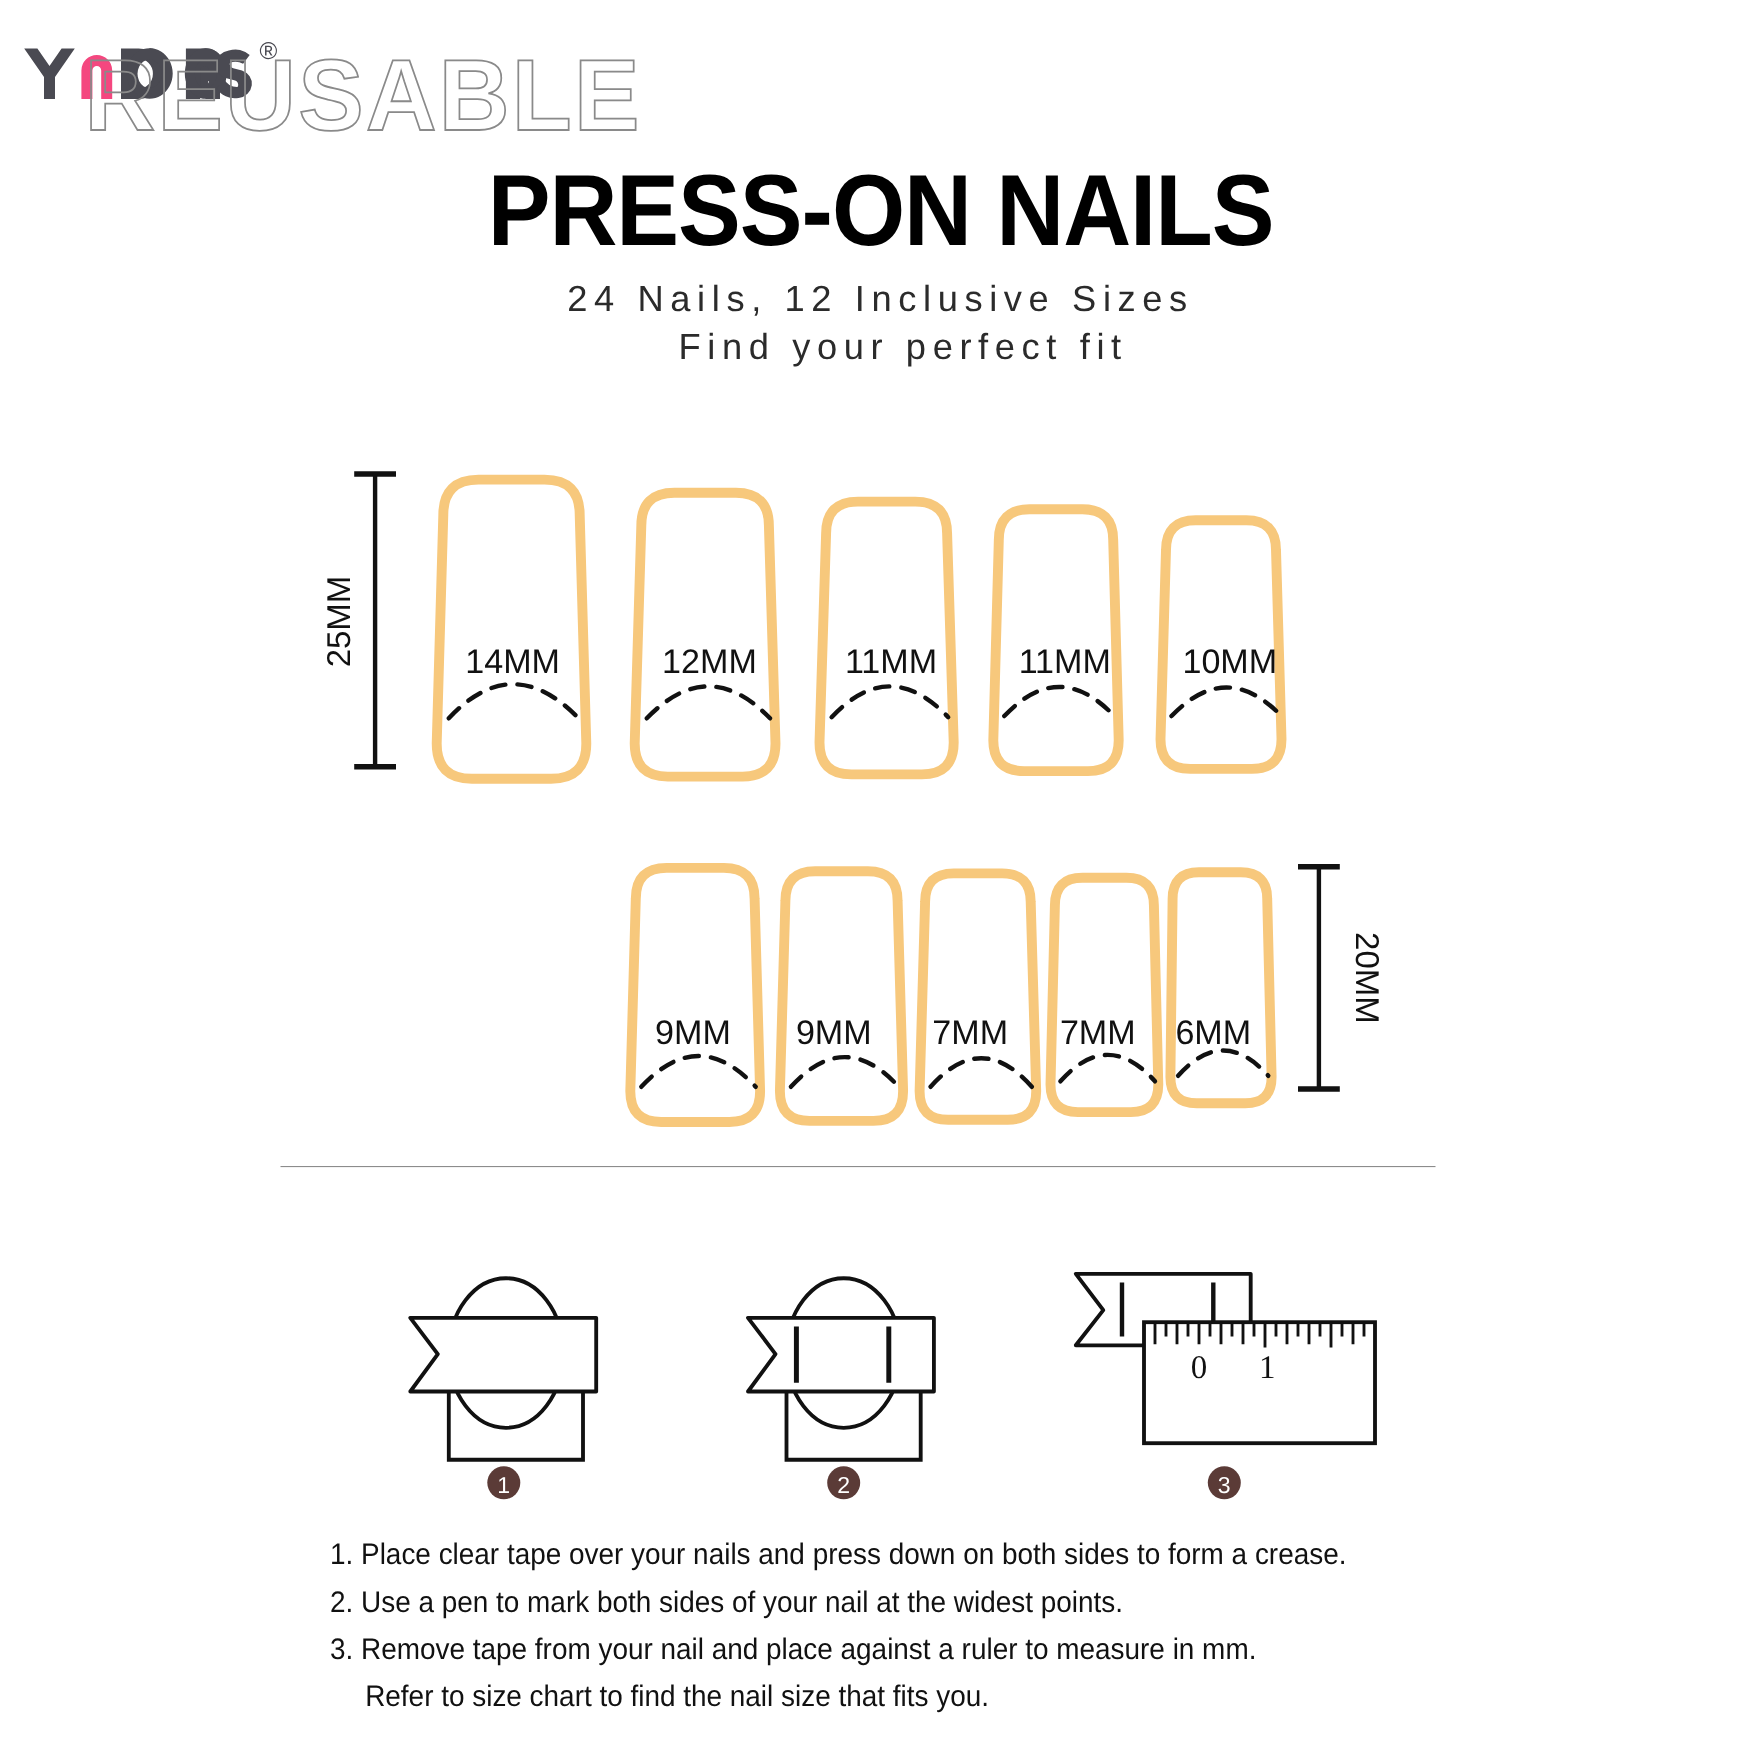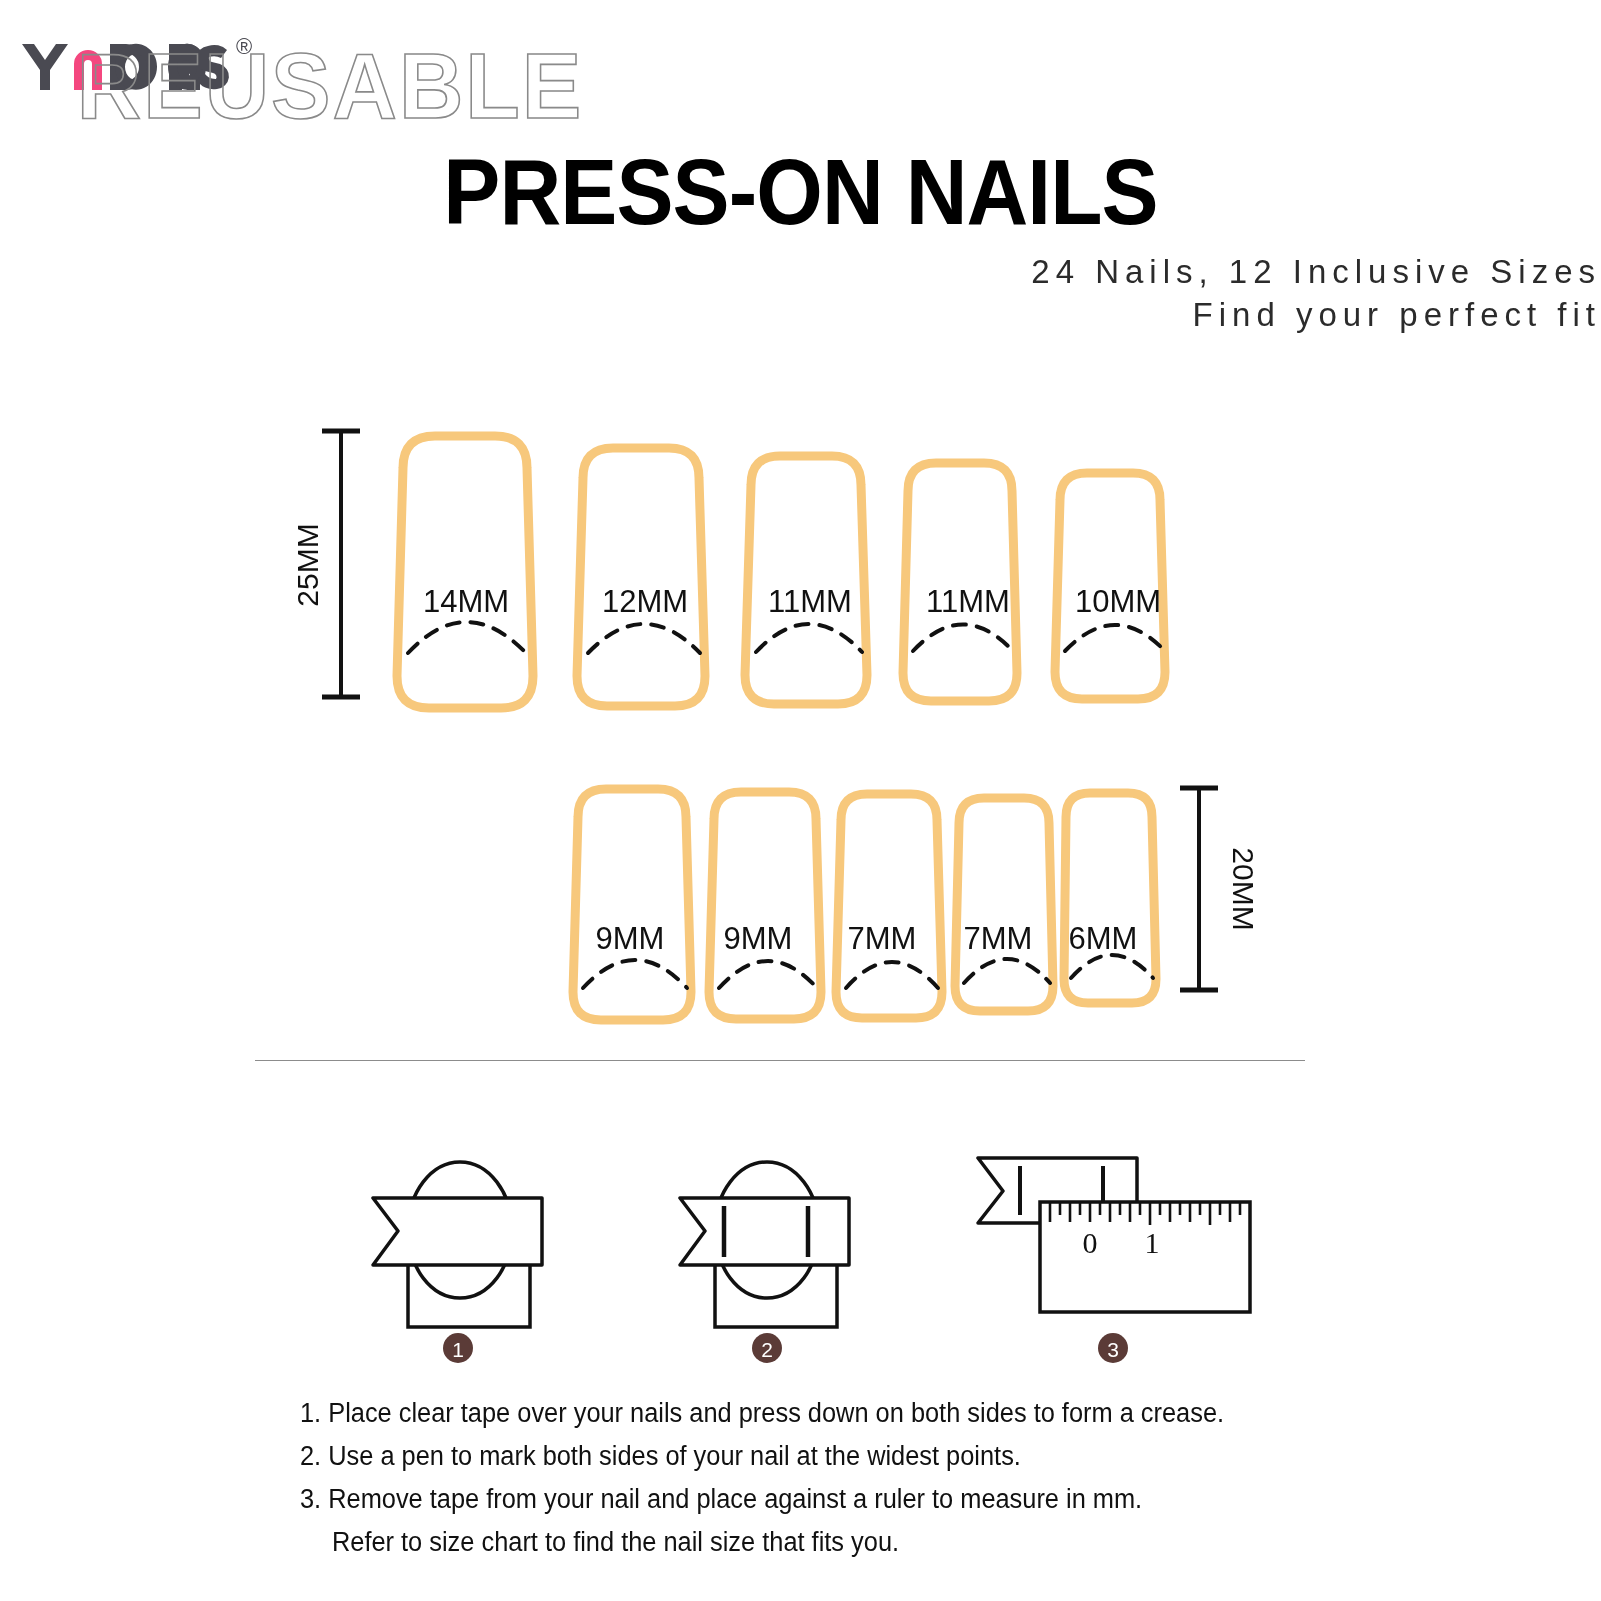--- a/index.html
+++ b/index.html
@@ -50,21 +50,21 @@
     font-weight: bold;
     letter-spacing: -1px;
     color: #000000;
     line-height: 1;
     transform: scaleX(0.93);
   }
 
   #sub1, #sub2 {
     position: absolute;
     left: 0; right: 0;
-    text-align: right;
+    text-align: center;
     color: #2b2b2b;
     font-size: 33px;
     font-weight: 300;
     letter-spacing: 6px;
     line-height: 1;
   }
   #sub1 { top: 255px; }
   #sub2 { top: 298px; padding-left: 41px; }
 
   

